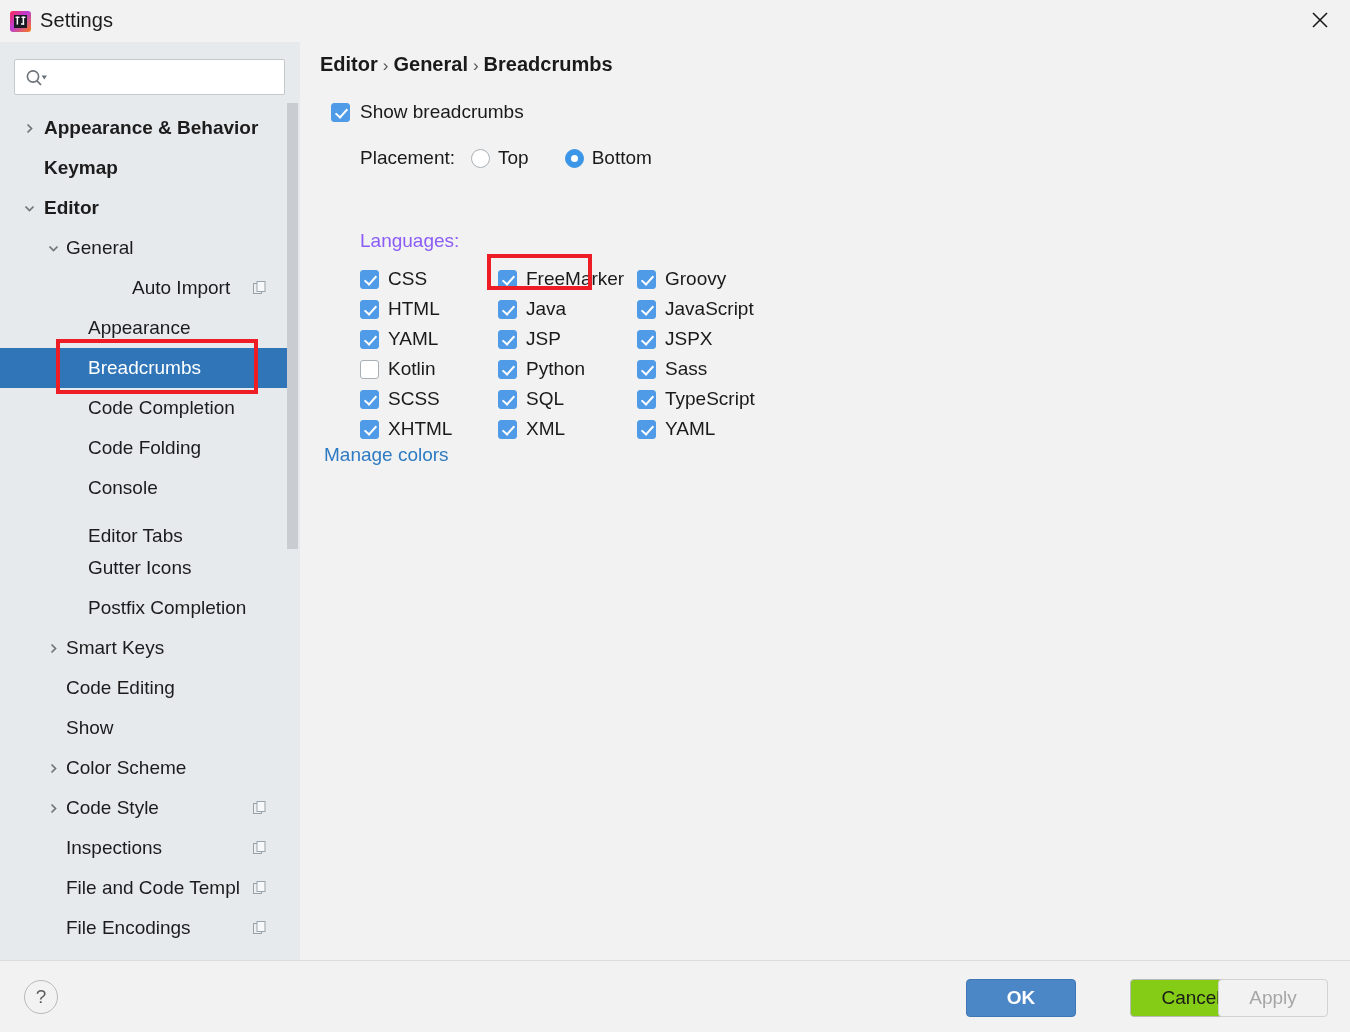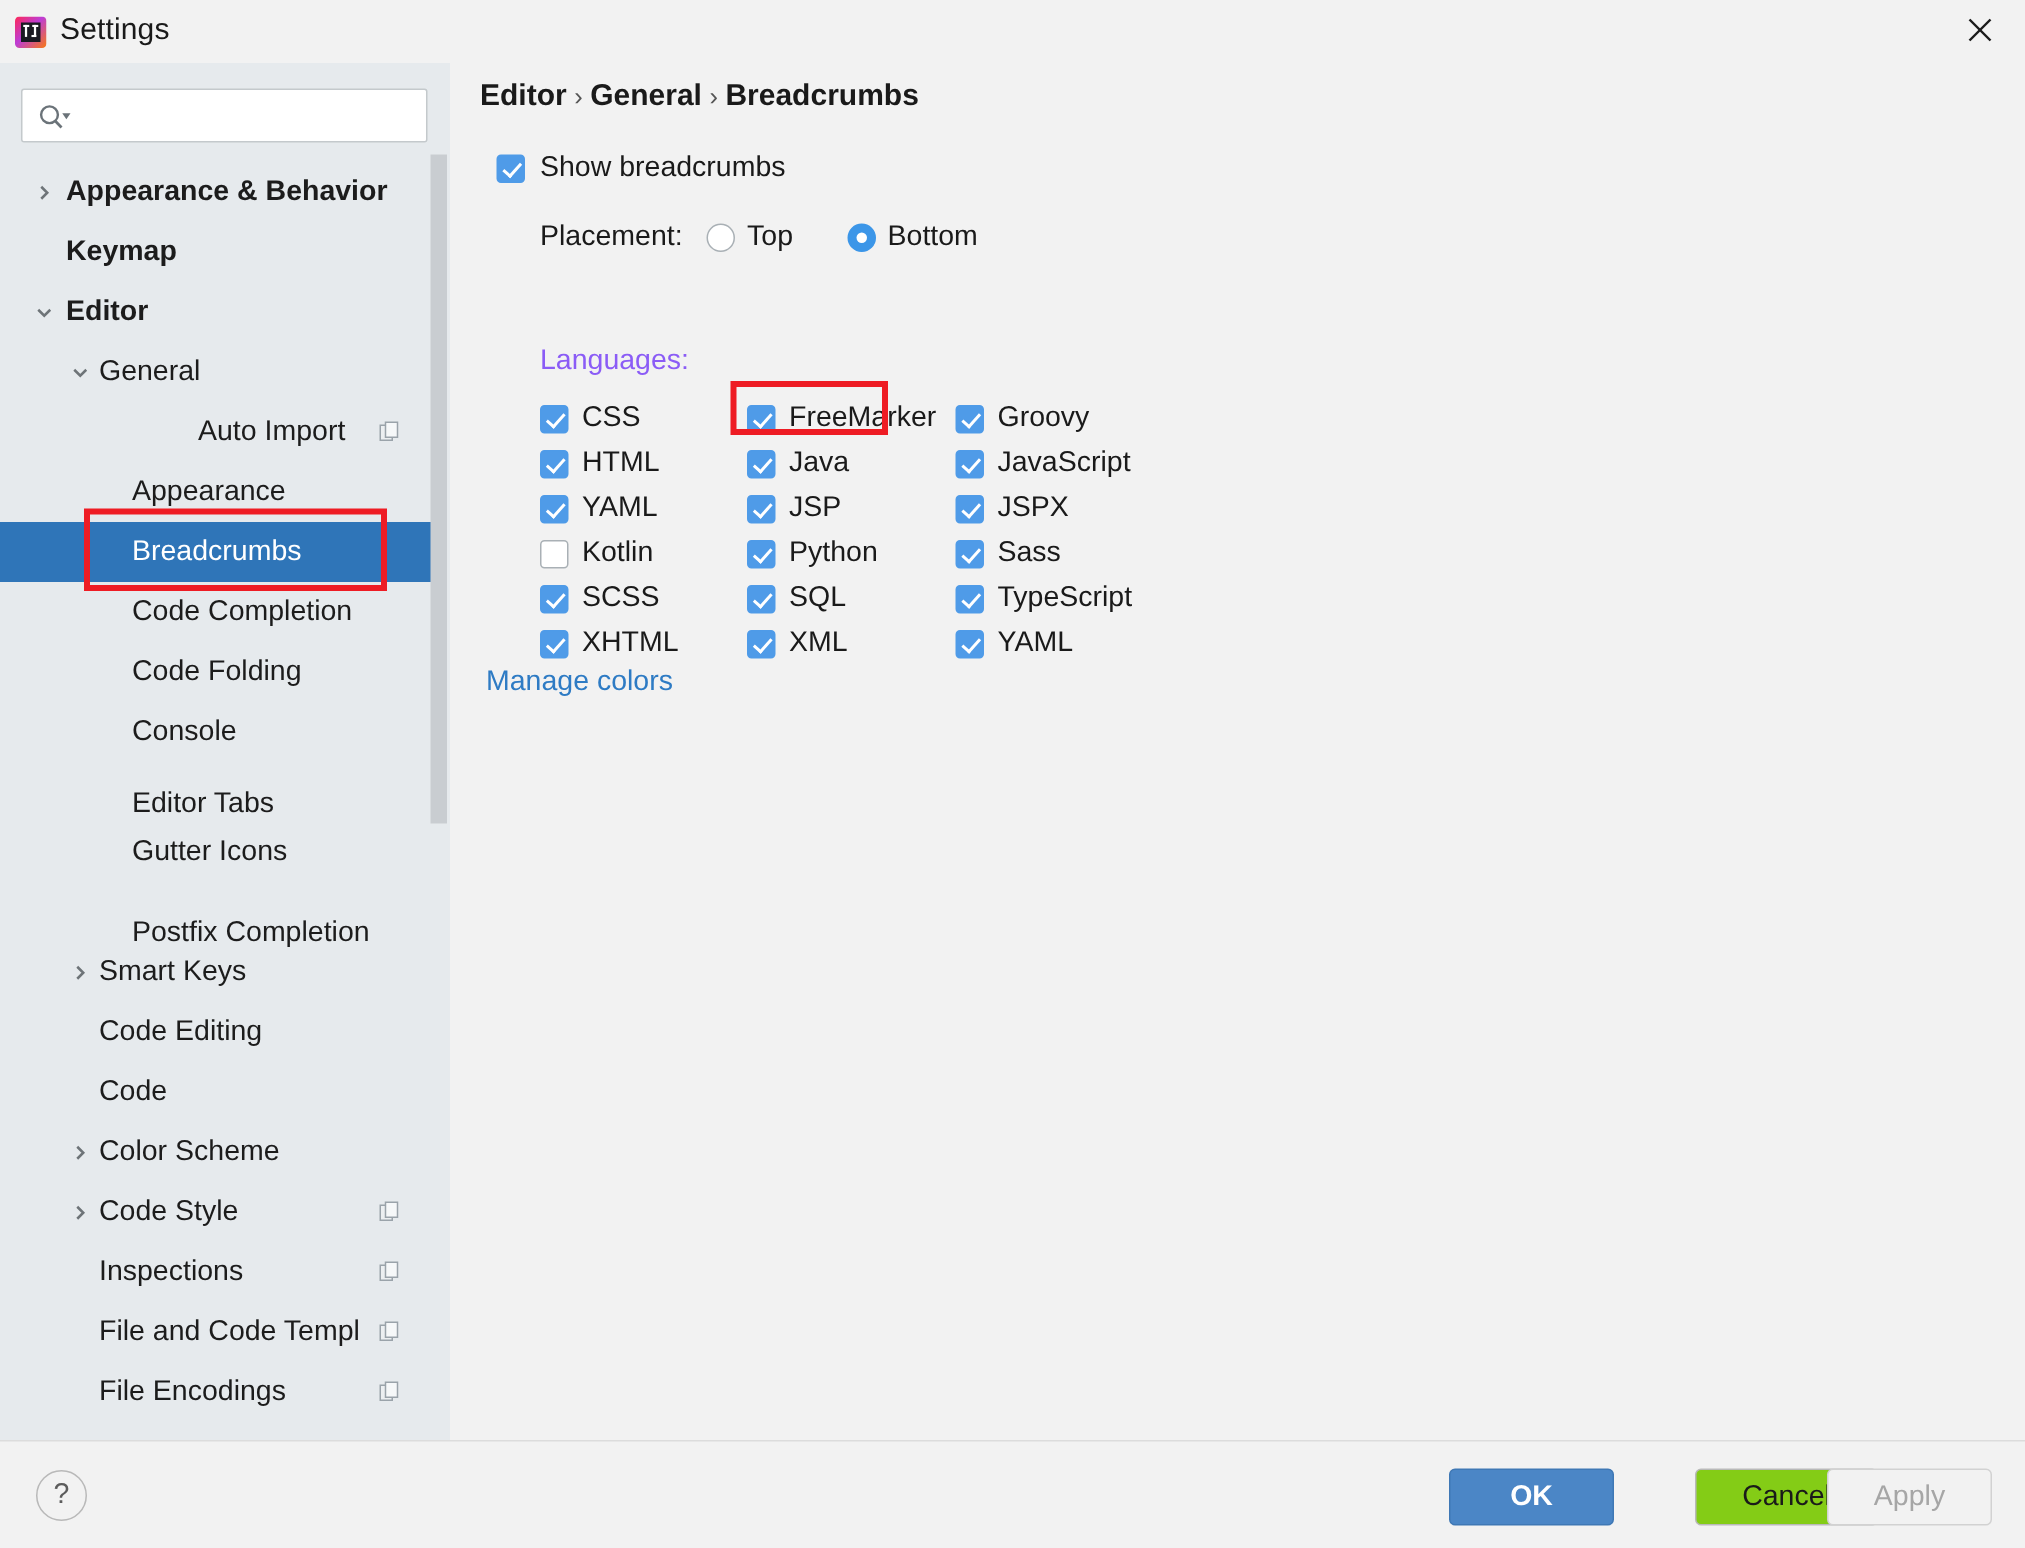--- a/index.html
+++ b/index.html
@@ -409,36 +409,36 @@
         </div>
         <div class="tree-row" style="top: 360px;">
           <span class="tlabel" style="left: 88px;">Console</span>
         </div>
         <div class="tree-row" style="top: 408px; padding-left: 36px;">
           <span class="tlabel" style="left: 88px;">Editor Tabs</span>
         </div>
         <div class="tree-row" style="top: 440px;">
           <span class="tlabel" style="left: 88px;">Gutter Icons</span>
         </div>
-        <div class="tree-row" style="top: 494px; padding-left: 39px;">
+        <div class="tree-row" style="top: 480px; padding-left: 39px;">
           <span class="tlabel" style="left: 88px;">Postfix Completion</span>
         </div>
         <div class="tree-row" style="top: 520px;">
           <span class="arrow" style="left: 44px;">
             <svg width="13" height="13" viewBox="0 0 13 13">
               <polyline points="4.5,2.5 8.5,6.5 4.5,10.5" fill="none" stroke="#6e7478" stroke-width="1.7"></polyline>
             </svg>
           </span>
           <span class="tlabel" style="left: 66px;">Smart Keys</span>
         </div>
         <div class="tree-row" style="top: 560px;">
           <span class="tlabel" style="left: 66px;">Code Editing</span>
         </div>
         <div class="tree-row" style="top: 600px;">
-          <span class="tlabel" style="left: 66px;">Code</span>
+          <span class="tlabel" style="left: 66px;">Show</span>
         </div>
         <div class="tree-row" style="top: 640px;">
           <span class="arrow" style="left: 44px;">
             <svg width="13" height="13" viewBox="0 0 13 13">
               <polyline points="4.5,2.5 8.5,6.5 4.5,10.5" fill="none" stroke="#6e7478" stroke-width="1.7"></polyline>
             </svg>
           </span>
           <span class="tlabel" style="left: 66px;">Color Scheme</span>
         </div>
         <div class="tree-row" style="top: 680px;">

